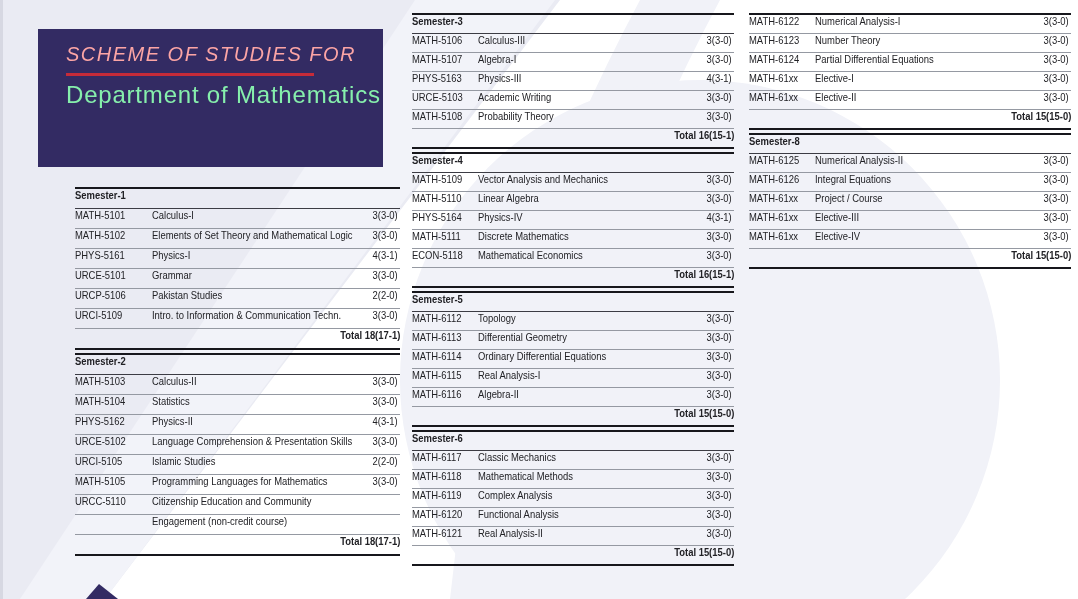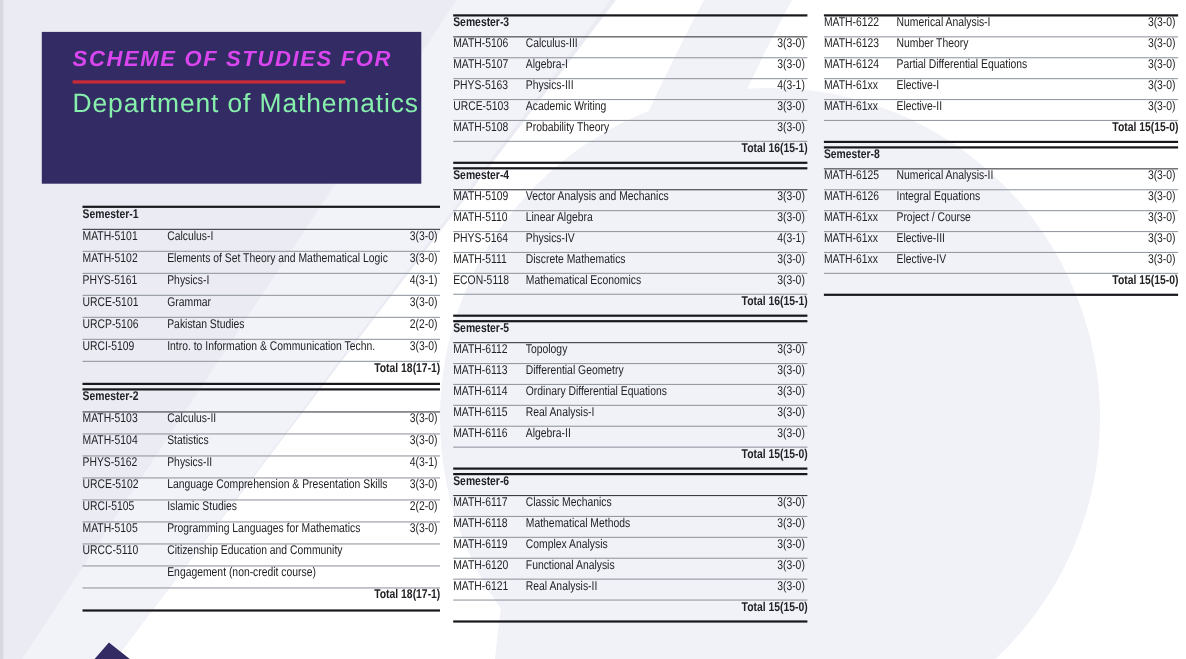--- a/index.html
+++ b/index.html
@@ -5,21 +5,21 @@
   html,body{margin:0;padding:0;background:#ffffff;}
   .page{
     position:relative;width:1078px;height:599px;background:#ffffff;
     font-family:"Liberation Sans",sans-serif;overflow:hidden;
   }
   svg.bg{position:absolute;left:0;top:0;z-index:0;}
   .left-edge{position:absolute;left:0;top:0;width:3px;height:599px;background:#d7d8e2;z-index:1;}
 
   
   .hero{position:absolute;left:38px;top:29px;width:345px;height:138px;background:#332b63;z-index:2;box-sizing:border-box;padding:14px 0 0 28px;}
-  .hero .kicker{color:#d946ef;font-style:italic;font-weight:bold;font-size:20px;letter-spacing:1.5px;line-height:22px;}
+  .hero .kicker{color:#fca5a5;font-style:italic;font-weight:normal;font-size:20px;letter-spacing:1.5px;line-height:22px;}
   .hero .title{color:#f6a21e;font-style:italic;font-weight:bold;font-size:38px;letter-spacing:0px;line-height:38px;margin-top:4px;white-space:nowrap;}
   .hero .redline{width:248px;height:3px;background:#c62b39;margin:8px 0 7px 0;}
   .hero .dept{color:#86efac;font-size:24px;letter-spacing:.8px;line-height:24px;}
 
   
   .tablecol{position:absolute;z-index:2;}
   #col-1{left:75px;top:187px;width:325px;}
   #col-2{left:412px;top:13px;width:322px;}
   #col-3{left:749px;top:13px;width:322px;}
 

